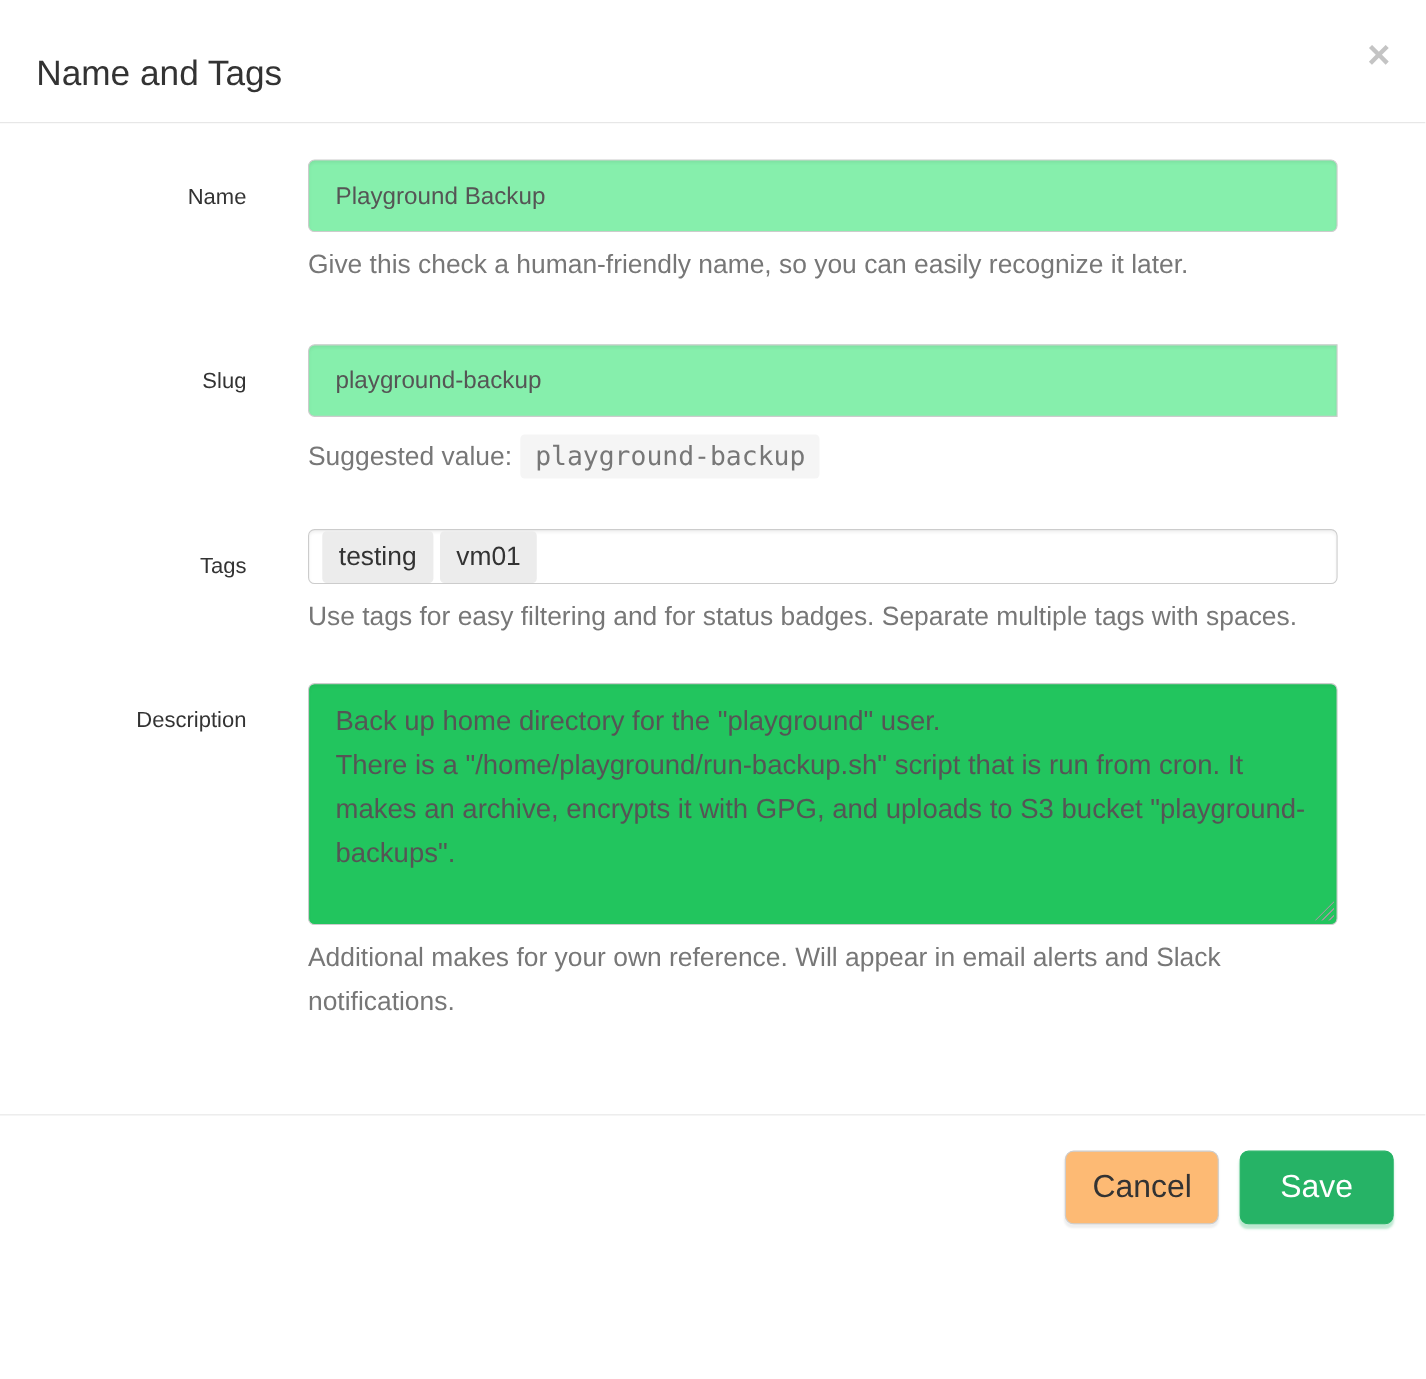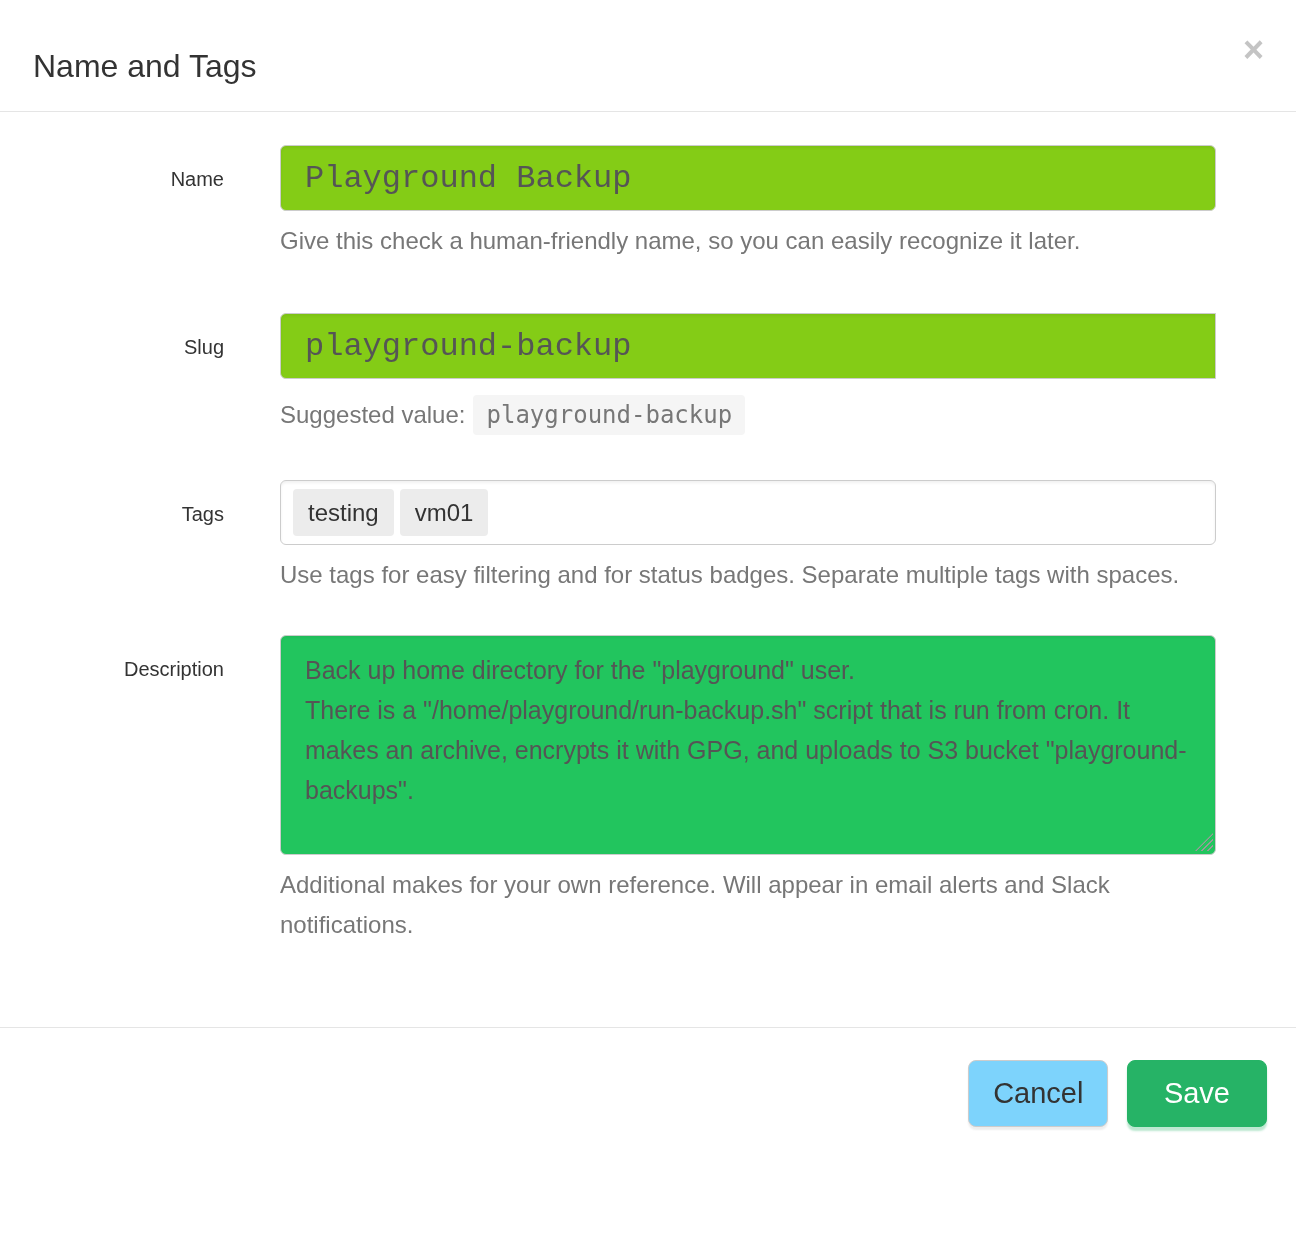--- a/index.html
+++ b/index.html
@@ -36,24 +36,24 @@
     font-family:"Liberation Sans",sans-serif;
   }
   
   .modal-body{padding:0 80px 0 0;}
   .form-row{display:grid;grid-template-columns:280px 1fr;}
   .ctl-label{
     text-align:right;padding:20px 56px 0 0;font-size:20px;font-weight:400;
     color:var(--label_dark);line-height:28px;
   }
   .text-input{
-    width:100%;height:66px;padding:0 24px;font-size:32px;color:var(--input_text);
+    width:100%;height:66px;padding:0 24px;font-size:22px;color:var(--input_text);
     border:1px solid var(--border_gray);border-radius:6px;outline:none;
-    background:#84cc16;box-shadow:inset 0 2px 3px rgba(0,0,0,0.06);
-    font-family:Liberation Mono, monospace;
+    background:#86efac;box-shadow:inset 0 2px 3px rgba(0,0,0,0.06);
+    font-family:Liberation Sans, sans-serif;
   }
   .help-block{
     grid-column:2;margin-top:10px;max-width:920px;
     font-size:24px;line-height:40px;color:var(--help_gray);
   }
   .row-name{margin-top:33px;}
   .row-slug{margin-top:52px;}
   .row-tags{margin-top:45px;}
   .row-desc{margin-top:40px;}
   
@@ -70,21 +70,21 @@
     grid-column:2;margin-top:16px;font-size:24px;line-height:40px;
     color:var(--help_gray);
   }
   .code-chip{
     display:inline-block;margin-left:8px;padding:4px 13px;
     background:var(--code_bg);border-radius:4px;color:var(--help_gray);
     font-family:"DejaVu Sans Mono",monospace;font-size:24px;line-height:32px;
   }
   
   .tags-box{
-    display:flex;align-items:center;height:65px;padding:0 12px;
+    display:flex;align-items:center;height:50px;padding:0 12px;
     border:1px solid var(--border_gray);border-radius:6px;background:#fff;
     box-shadow:inset 0 2px 3px rgba(0,0,0,0.06);
   }
   .tag-chip{
     display:inline-block;padding:9px 15px;margin-right:6px;
     background:var(--chip_bg);border-radius:4px;font-size:24px;
     color:var(--label_dark);line-height:29px;
   }
   
   .textarea-wrap{position:relative;}
@@ -103,21 +103,21 @@
   
   .modal-footer{
     margin-top:82px;border-top:1px solid var(--divider_gray);
     padding:32px 29px 33px;text-align:right;
   }
   .btn{
     height:67px;border-radius:8px;font-size:29px;cursor:pointer;
     font-family:"Liberation Sans",sans-serif;vertical-align:middle;
   }
   .btn-cancel{
-    padding:0 24px;background:#7dd3fc;color:var(--label_dark);
+    padding:0 24px;background:#fdba74;color:var(--label_dark);
     border:1px solid var(--border_gray);
     box-shadow:0 3px 2px rgba(0,0,0,0.07);
   }
   .btn-save{
     margin-left:14px;padding:0 36px;background:var(--save_green);
     color:#fff;border:1px solid var(--save_green);
     box-shadow:0 4px 2px rgba(38,179,102,0.30);
   }
 </style>
 </head>

